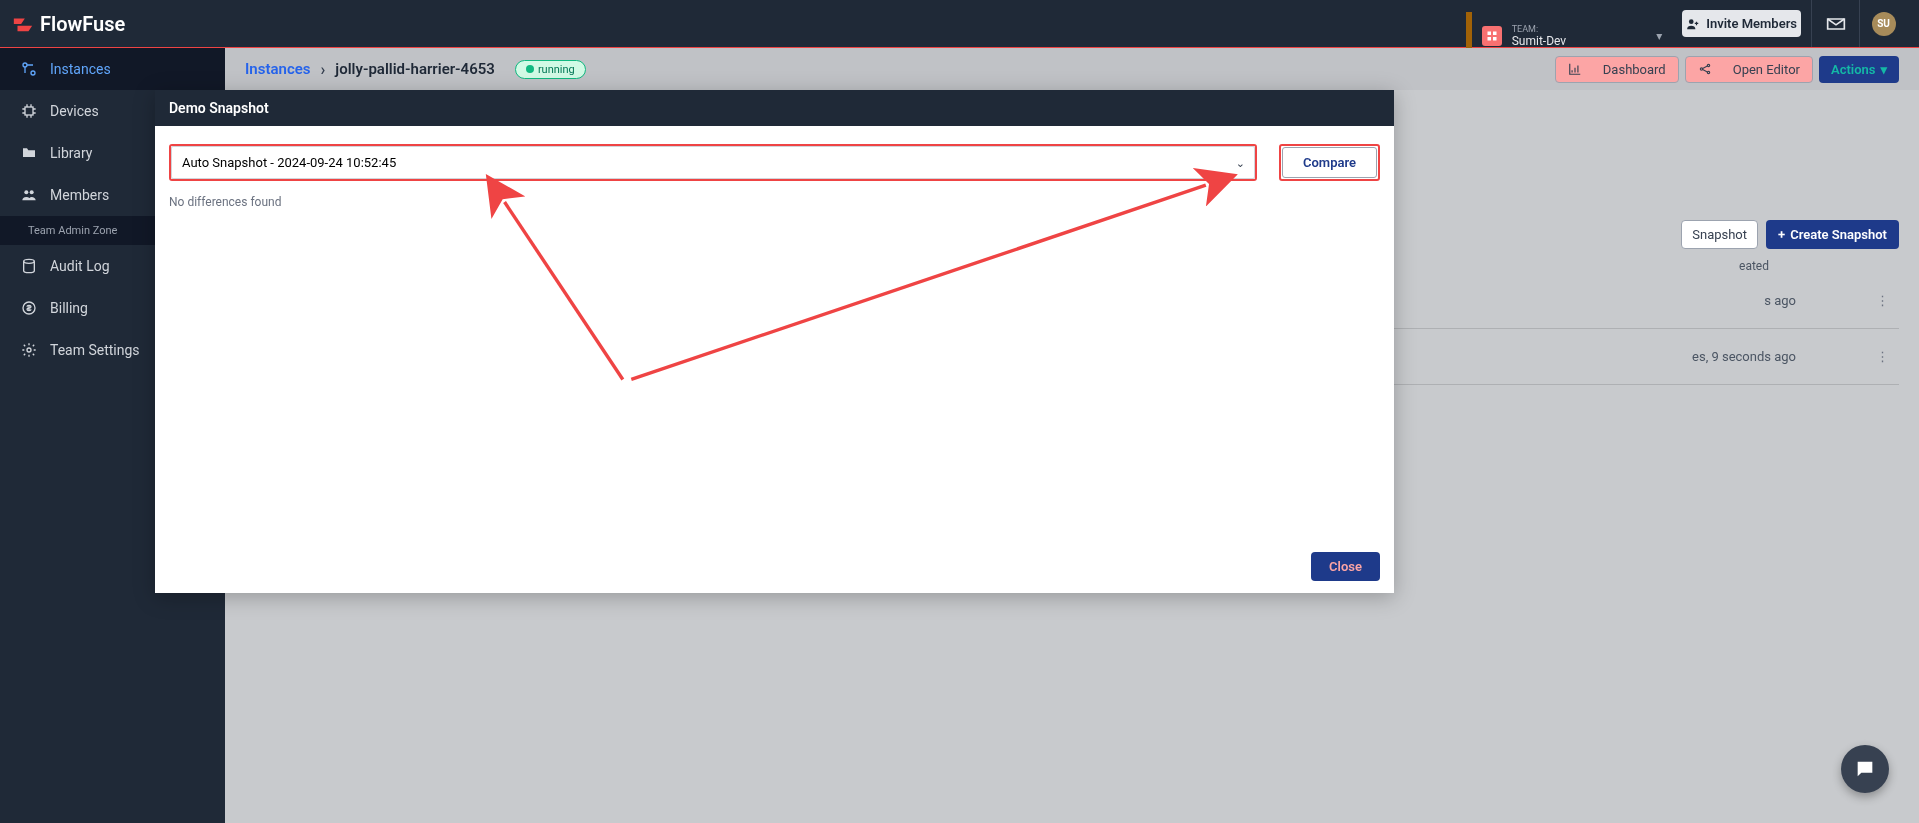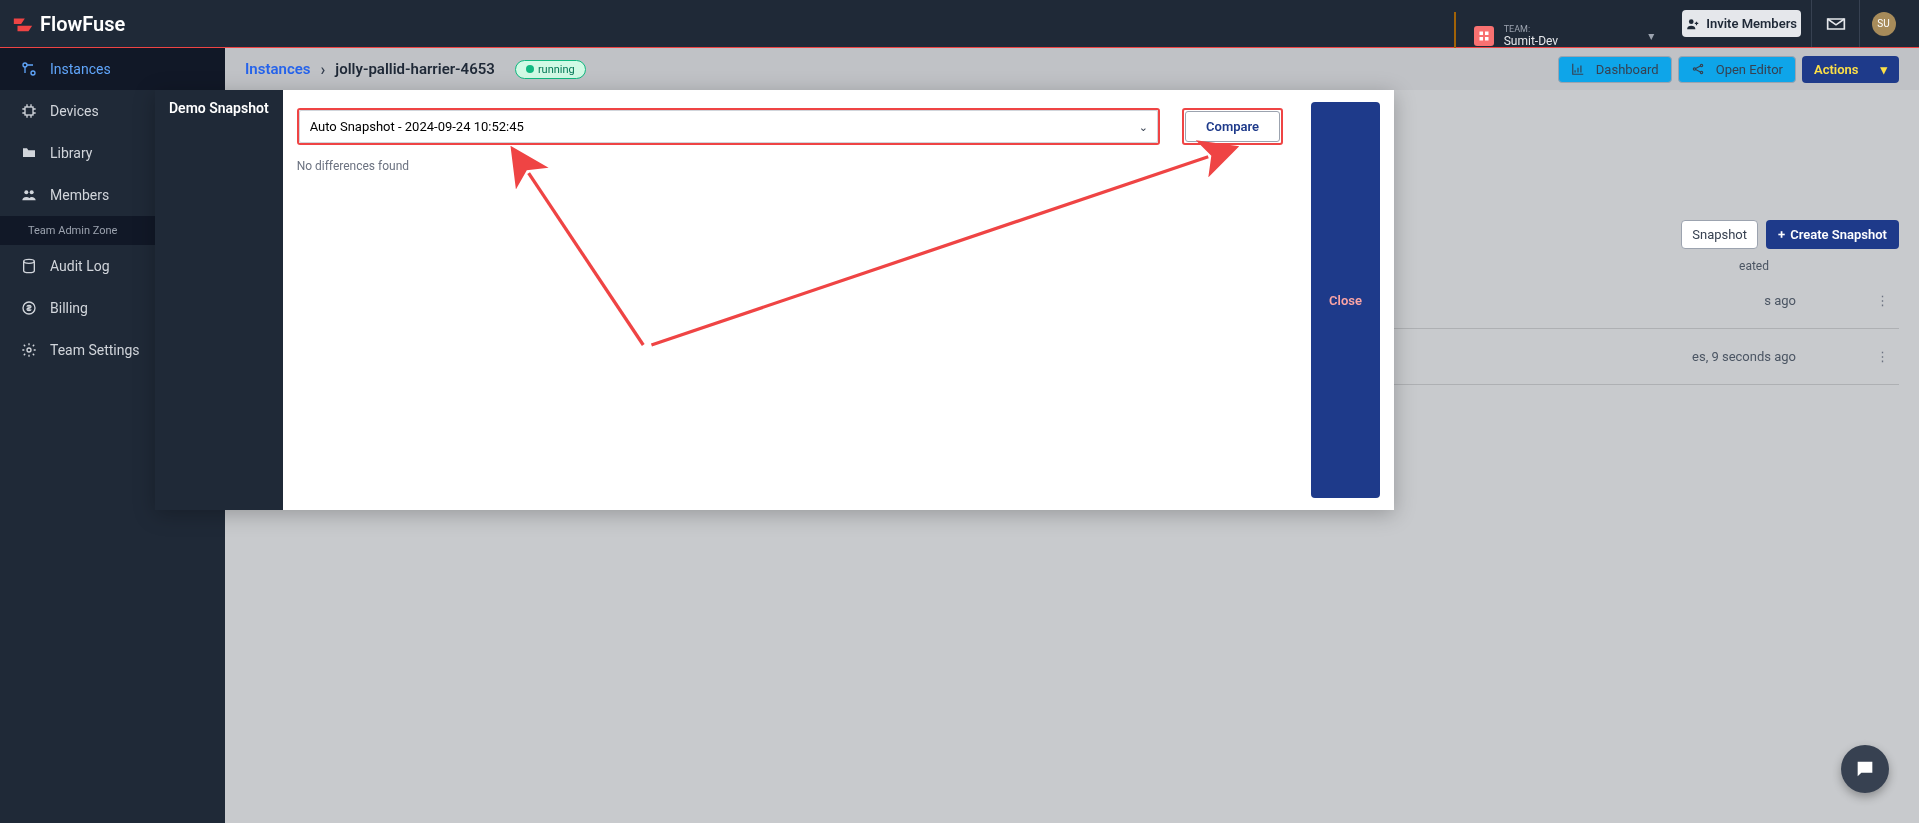--- a/index.html
+++ b/index.html
@@ -3,61 +3,61 @@
 <meta charset="utf-8">
 <style>
 * { margin: 0; padding: 0; box-sizing: border-box; font-family: -apple-system, BlinkMacSystemFont, "Segoe UI", Roboto, sans-serif; }
 body { background: #c8cacd; overflow: hidden; width: 1919px; height: 823px; position: relative; }
 
 
 .header { height: 48px; background: #1f2937; display: flex; align-items: center; padding: 0 12px; border-bottom: 1px solid #ef4444; }
 .logo { display: flex; align-items: center; gap: 6px; color: #fff; font-size: 20px; font-weight: 600; }
 .logo-icon { width: 22px; height: 22px; }
 .header-right { margin-left: auto; display: flex; align-items: center; height: 100%; }
-.team-selector { display: flex; align-items: center; gap: 10px; padding: 0 18px; height: 100%; border-left: 2px solid #a16207; cursor: pointer; margin-top: 24px; }
+.team-selector { display: flex; align-items: center; gap: 10px; padding: 0 10px; height: 100%; border-left: 6px solid #a16207; cursor: pointer; margin-top: 24px; }
 .team-icon-box { width: 20px; height: 20px; background: #f87171; border-radius: 3px; display: flex; align-items: center; justify-content: center; }
 .team-text { display: flex; flex-direction: column; color: #e5e7eb; }
 .team-label { font-size: 9px; text-transform: uppercase; color: #9ca3af; }
 .team-name { font-size: 12px; }
 .chevron-down { margin-left: 80px; color: #9ca3af; font-size: 12px; }
 .invite-btn { background: #e5e7eb; color: #1f2937; border: none; border-radius: 4px; padding: 6px 4px; font-size: 13px; font-weight: 600; display: flex; align-items: center; gap: 6px; margin: 0 10px; cursor: pointer; }
 .header-icon-box { width: 48px; height: 100%; display: flex; align-items: center; justify-content: center; border-left: 1px solid #374151; color: #e5e7eb; cursor: pointer; }
-.avatar { width: 24px; height: 24px; border-radius: 50%; background: #a78b5a; display: flex; align-items: center; justify-content: center; font-size: 10px; color: #fff; font-weight: 400; }
+.avatar { width: 24px; height: 24px; border-radius: 50%; background: #a78b5a; display: flex; align-items: center; justify-content: center; font-size: 10px; color: #fff; font-weight: 700; }
 
 
 .sidebar { position: absolute; left: 0; top: 48px; width: 225px; height: calc(100% - 48px); background: #1f2937; }
 .sidebar-item { display: flex; align-items: center; gap: 12px; padding: 12px 20px; color: #d1d5db; font-size: 14px; cursor: pointer; }
 .sidebar-item.active { background: #111827; color: #60a5fa; }
 .sidebar-icon { width: 18px; height: 18px; display: flex; align-items: center; justify-content: center; }
 .sidebar-section { padding: 8px 28px; font-size: 11px; color: #9ca3af; background: #111827; }
 
 
 .main { position: absolute; left: 225px; top: 48px; right: 0; height: calc(100% - 48px); background: #c8cacd; }
 .breadcrumb-bar { height: 42px; background: #c0c2c6; display: flex; align-items: center; padding: 0 20px; gap: 10px; }
 .bc-link { color: #2563eb; font-size: 15px; font-weight: 600; }
 .bc-sep { color: #374151; font-weight: 600; }
 .bc-current { color: #1f2937; font-size: 15px; font-weight: 600; }
 .status-pill { background: #d1fae5; border: 1px solid #10b981; color: #047857; font-size: 11px; padding: 2px 10px; border-radius: 14px; display: flex; align-items: center; gap: 4px; margin-left: 10px; }
 .status-dot { width: 8px; height: 8px; background: #10b981; border-radius: 50%; }
 .bc-actions { margin-left: auto; display: flex; gap: 6px; }
-.outline-btn { background: #0ea5e9; border: 1px solid #9ca3af; color: #374151; border-radius: 4px; padding: 5px 12px; font-size: 13px; display: flex; align-items: center; gap: 11px; cursor: pointer; }
-.actions-btn { background: #1e3a8a; color: #fde047; border: none; border-radius: 4px; padding: 6px 12px; font-size: 13px; font-weight: 600; display: flex; align-items: center; gap: 22px; cursor: pointer; }
+.outline-btn { background: #fca5a5; border: 1px solid #9ca3af; color: #374151; border-radius: 4px; padding: 5px 12px; font-size: 13px; display: flex; align-items: center; gap: 21px; cursor: pointer; }
+.actions-btn { background: #1e3a8a; color: #14b8a6; border: none; border-radius: 4px; padding: 6px 12px; font-size: 13px; font-weight: 600; display: flex; align-items: center; gap: 5px; cursor: pointer; }
 
 
 .bg-content { position: absolute; top: 42px; left: 0; right: 0; padding: 0 20px; }
 .bg-toolbar { display: flex; justify-content: flex-end; gap: 8px; margin-top: 130px; }
 .bg-outline-btn { background: #fff; border: 1px solid #9ca3af; color: #374151; border-radius: 4px; padding: 6px 10px; font-size: 13px; cursor: pointer; }
 .bg-primary-btn { background: #1e3a8a; color: #fff; border: none; border-radius: 4px; padding: 6px 12px; font-size: 13px; font-weight: 600; display: flex; align-items: center; gap: 5px; cursor: pointer; }
 .table-header { margin-top: 10px; color: #4b5563; font-size: 12px; text-align: right; padding-right: 130px; }
 .row { display: flex; justify-content: flex-end; align-items: center; padding: 20px 10px; border-bottom: 1px solid #aeb0b3; color: #4b5563; font-size: 13px; }
 .row-time { margin-right: 80px; }
 .kebab { color: #6b7280; cursor: pointer; }
 
 
-.modal { position: absolute; left: 155px; top: 90px; width: 1239px; height: 420px; background: #fff; box-shadow: 0 4px 20px rgba(0,0,0,0.25); z-index: 50; display: flex; flex-direction: row; }
+.modal { position: absolute; left: 155px; top: 90px; width: 1239px; height: 503px; background: #fff; box-shadow: 0 4px 20px rgba(0,0,0,0.25); z-index: 50; display: flex; flex-direction: column; }
 .modal-header { background: #1f2937; color: #fff; padding: 10px 14px; font-size: 14px; font-weight: 600; }
 .modal-body { flex: 1; padding: 18px 14px 14px; position: relative; }
 .compare-row { display: flex; gap: 22px; align-items: center; }
 .select-wrap { flex: 1; position: relative; border: 2px solid #ef4444; border-radius: 3px; }
 .snapshot-select { width: 100%; padding: 8px 30px 8px 10px; font-size: 13px; border: 1px solid #d1d5db; border-radius: 2px; background: #fff; cursor: pointer; appearance: none; }
 .select-chevron { position: absolute; right: 10px; top: 50%; transform: translateY(-50%); pointer-events: none; font-size: 11px; color: #374151; }
 .compare-btn-wrap { border: 2px solid #ef4444; border-radius: 3px; padding: 1px; }
 .compare-btn { background: #fff; border: 1px solid #9ca3af; color: #1e3a8a; font-weight: 600; border-radius: 3px; padding: 7px 20px; font-size: 13px; cursor: pointer; }
 .no-diff { font-size: 12px; color: #6b7280; margin-top: 14px; }
 .modal-footer { padding: 12px 14px; display: flex; justify-content: flex-end; }

